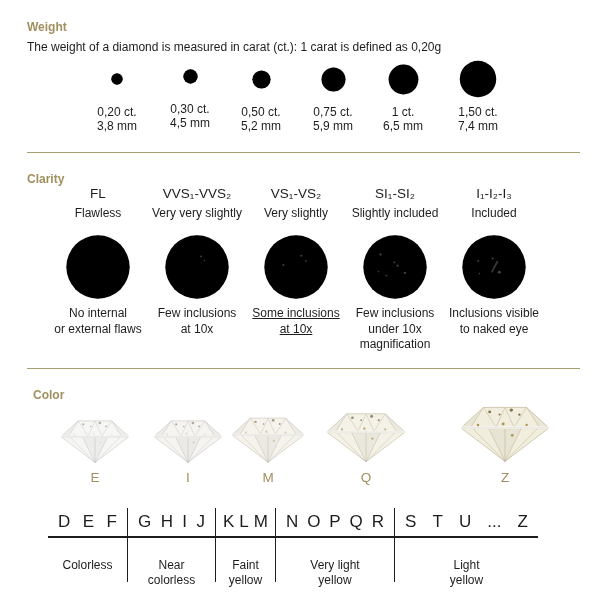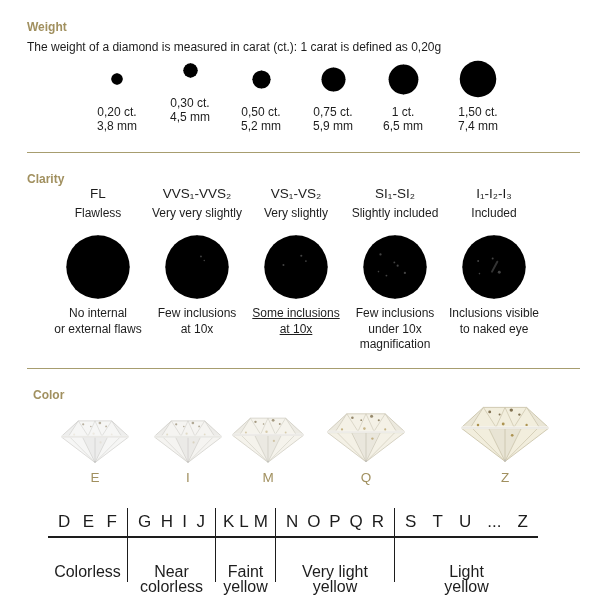--- a/index.html
+++ b/index.html
@@ -31,21 +31,21 @@
   .gem-facets{fill:none;stroke:var(--gem-stroke,#cfcecb);stroke-width:0.8;}
   .gem-shade{fill:#000;stroke:none;}
   .speck{fill:#6e5d39;opacity:var(--speck-o,0.4);stroke:none;}
   .warmfleck{fill:#a98e4a;opacity:var(--warm-o,0.2);stroke:none;}
   
   .scale{left:48px;top:508px;width:490px;height:74px;display:flex;}
   .seg{box-sizing:border-box;height:74px;}
   .seg.divided{border-right:1.5px solid var(--ink,#1d1d1d);}
   .seg-letters{height:28px;display:flex;align-items:center;justify-content:space-between;
     padding:0 10px;font-size:17px;}
-  .seg-label{padding-top:28px;font-size:16px;line-height:15px;text-align:center;}
+  .seg-label{padding-top:22px;font-size:12px;line-height:15px;text-align:center;}
   .scale-line{left:0;top:28px;width:100%;height:1.5px;background:var(--ink,#1d1d1d);}
 </style>
 </head>
 <body>
 
 <svg width="0" height="0" style="position:absolute" aria-hidden="true">
   <defs>
     <g id="gem-top">
       <rect class="graysq" x="-31" y="-31" width="62" height="62"></rect>
       <circle class="frame" cx="0" cy="0" r="48"></circle>
@@ -86,21 +86,21 @@
       <div class="gem-holder">
         <svg class="topview" viewBox="-50 -50 100 100" width="12" height="12">
             <use href="#gem-top"></use>
           </svg>
       </div>
       <div class="wlabel" style="margin-top:4px;text-align:center;">
         <div>0,20 ct.</div>
         <div>3,8 mm</div>
       </div>
     </div>
-    <div class="col" style="left:150px;top:48px;width:80px;">
+    <div class="col" style="left:150px;top:54px;width:80px;">
       <div class="gem-holder">
         <svg class="topview" viewBox="-50 -50 100 100" width="15" height="15">
             <use href="#gem-top"></use>
           </svg>
       </div>
       <div class="wlabel" style="margin-top:4px;">
         <div>0,30 ct.</div>
         <div>4,5 mm</div>
       </div>
     </div>

